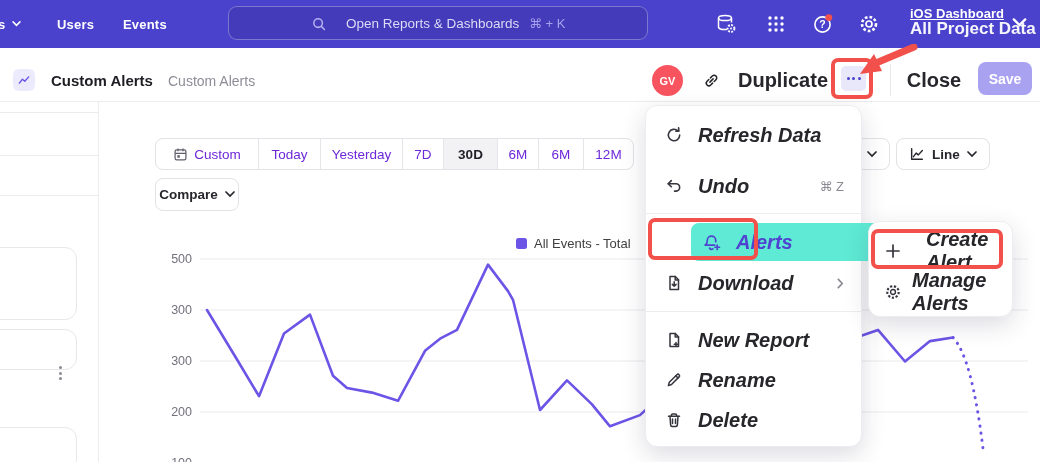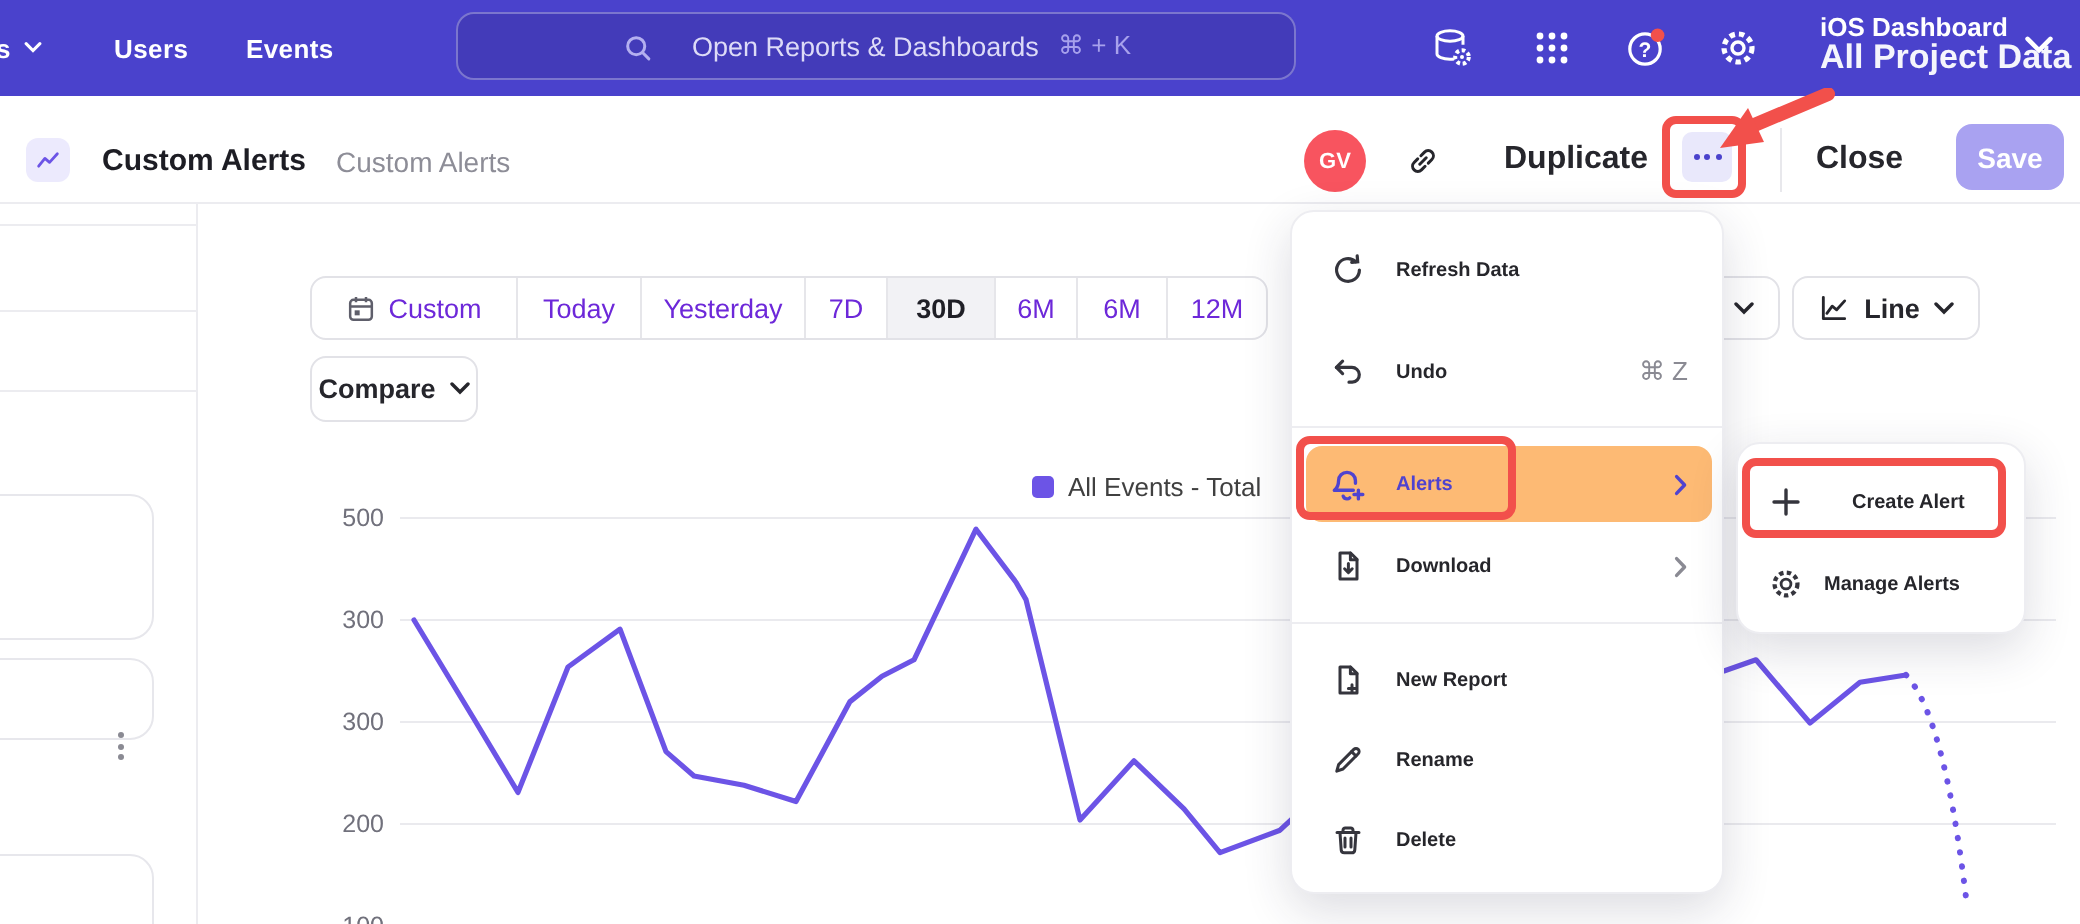--- a/index.html
+++ b/index.html
@@ -12,34 +12,34 @@
   .topbar { left:0; top:0; width:1040px; height:48px; background:#4a42cc; z-index:25; }
   .topbar .navitem { position:absolute; top:0; height:48px; display:flex; align-items:center; color:#fff;
                      font-size:13px; font-weight:700; letter-spacing:.2px; cursor:pointer; }
   .searchbar { position:absolute; left:228px; top:6px; width:420px; height:34px; background:#433bb9;
                border:1px solid rgba(255,255,255,.30); border-radius:9px; display:flex; align-items:center;
                color:#dddbf7; font-size:13.5px; cursor:text; }
   .searchbar .ph { margin-left:20px; }
   .searchbar .kbd { position:absolute; left:300px; color:#a7a1ec; font-size:13px; }
   .tb-icon { position:absolute; top:13px; width:22px; height:22px; cursor:pointer; }
   .proj { position:absolute; left:910px; top:6px; color:#fff; cursor:pointer; }
-  .proj .pname { font-size:13px; font-weight:700; line-height:16px; }
+  .proj .pname { font-size:13px; font-weight:700; line-height:16px;text-decoration:underline; }
   .proj .pscope { font-size:17px; font-weight:700; line-height:13px; opacity:.95; }
 
   
   .header { left:0; top:48px; width:1040px; height:54px; background:#fff; border-bottom:1px solid #ececf0; z-index:20; }
   .tile { position:absolute; left:13px; top:69px; width:22px; height:22px; border-radius:6px; background:#eceafd;
           display:flex; align-items:center; justify-content:center; z-index:21; }
   .title { position:absolute; left:51px; top:72px; font-size:15px; font-weight:700; color:#1d1d24; z-index:21; }
   .crumb { position:absolute; left:168px; top:73px; font-size:14px; color:#8d8d97; z-index:21; }
   .avatar { position:absolute; left:652px; top:65px; width:31px; height:31px; border-radius:50%; background:#f8545f;
             color:#fff; font-size:11px; font-weight:700; display:flex; align-items:center; justify-content:center;
             z-index:21; cursor:pointer; }
-  .hbtn { position:absolute; z-index:21; display:flex; align-items:center; cursor:pointer;
-          font-size:16px; font-weight:600; color:#26262c; }
+  .hbtn { position:absolute; z-index:21; display:flex; align-items:center; justify-content:center; cursor:pointer;
+          font-size:20px; font-weight:600; color:#26262c; }
   .more-btn { position:absolute; left:841px; top:66px; width:25px; height:25px; border-radius:5px; background:#e9e8fb;
               display:flex; align-items:center; justify-content:center; gap:2.5px; z-index:21; cursor:pointer; }
   .more-btn i { width:3px; height:3px; border-radius:50%; background:#4a42cc; }
   .vdiv { position:absolute; left:890px; top:64px; width:1px; height:32px; background:#e8e8ec; z-index:21; }
   .save-btn { position:absolute; left:978px; top:62px; width:54px; height:33px; background:#a9a2f1; color:#fff;
               border-radius:8px; font-size:14px; font-weight:700; display:flex; align-items:center; justify-content:center;
               z-index:21; cursor:pointer; }
 
   
   .rail { left:0; top:102px; width:99px; height:360px; background:#fff; border-right:1px solid #ececf0; z-index:2; }
@@ -68,23 +68,23 @@
   .legend .lt { font-size:13px; color:#404040; }
 
   
   .menu { left:645px; top:105px; width:217px; height:342px; background:#fff; border:1px solid #ededf1;
           border-radius:12px; box-shadow:0 8px 24px rgba(40,40,70,.16); z-index:30; }
   .submenu { left:868px; top:221px; width:145px; height:96px; background:#fff; border:1px solid #ededf1;
              border-radius:12px; box-shadow:0 8px 24px rgba(40,40,70,.16); z-index:31; }
   .mi { position:absolute; left:7px; width:203px; height:38px; border-radius:8px; display:flex; align-items:center;
         cursor:pointer; }
   .mi .ic { width:19px; height:19px; margin-left:11px; flex:0 0 auto; display:flex; align-items:center; justify-content:center; }
-  .mi .lb { margin-left:15px; font-size:10px; font-weight:600; color:#26262b; }
+  .mi .lb { margin-left:15px; font-size:20px; font-weight:600; color:#26262b;font-style:italic; }
   .mi .right { margin-left:auto; margin-right:12px; display:flex; align-items:center; }
-  .mi.hl { background:#fdba74; }
+  .mi.hl { background:#5eead4;margin-left:38px; }
   .mi.hl .lb { color:#4f43cf; }
   .mi-sub { position:absolute; left:45px; top:139px; font-size:12.5px; color:#9c9ca6; }
   .shortcut { font-size:13px; color:#8a8a93; }
   .mdiv { position:absolute; left:0; width:217px; height:1px; background:#ededf1; }
 
   
   .redbox { position:absolute; border:4px solid #f2504b; border-radius:7px; z-index:40; pointer-events:none; }
   .anno { z-index:41; pointer-events:none; }
 </style>
 </head>

